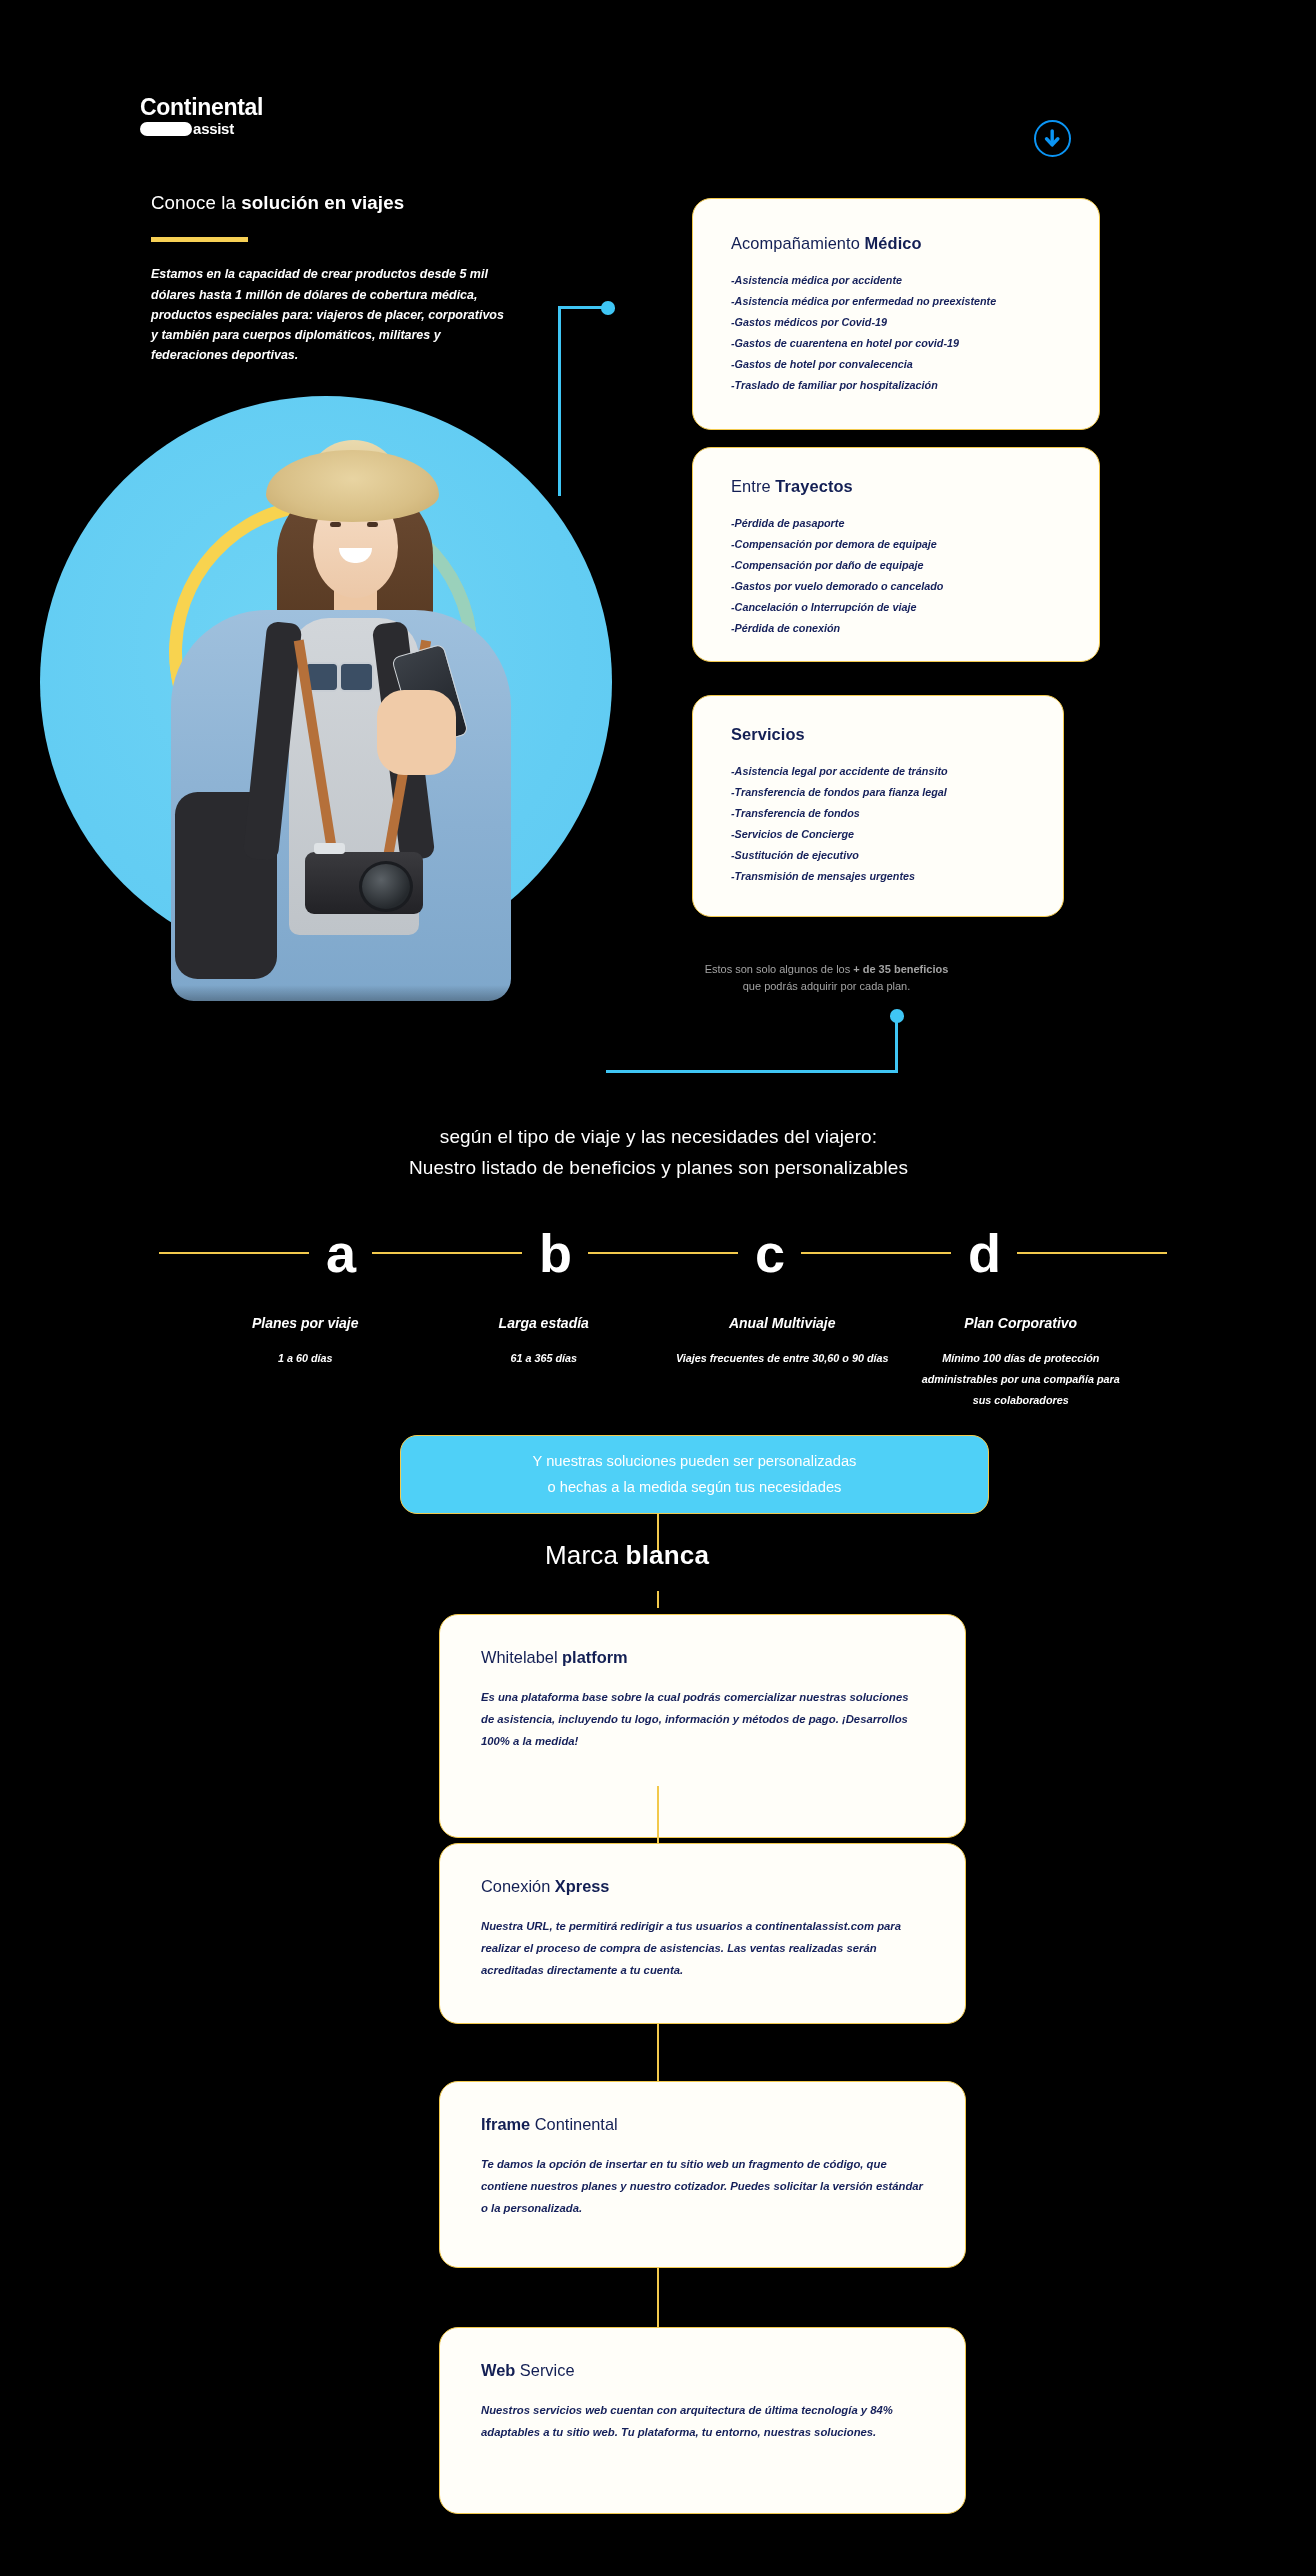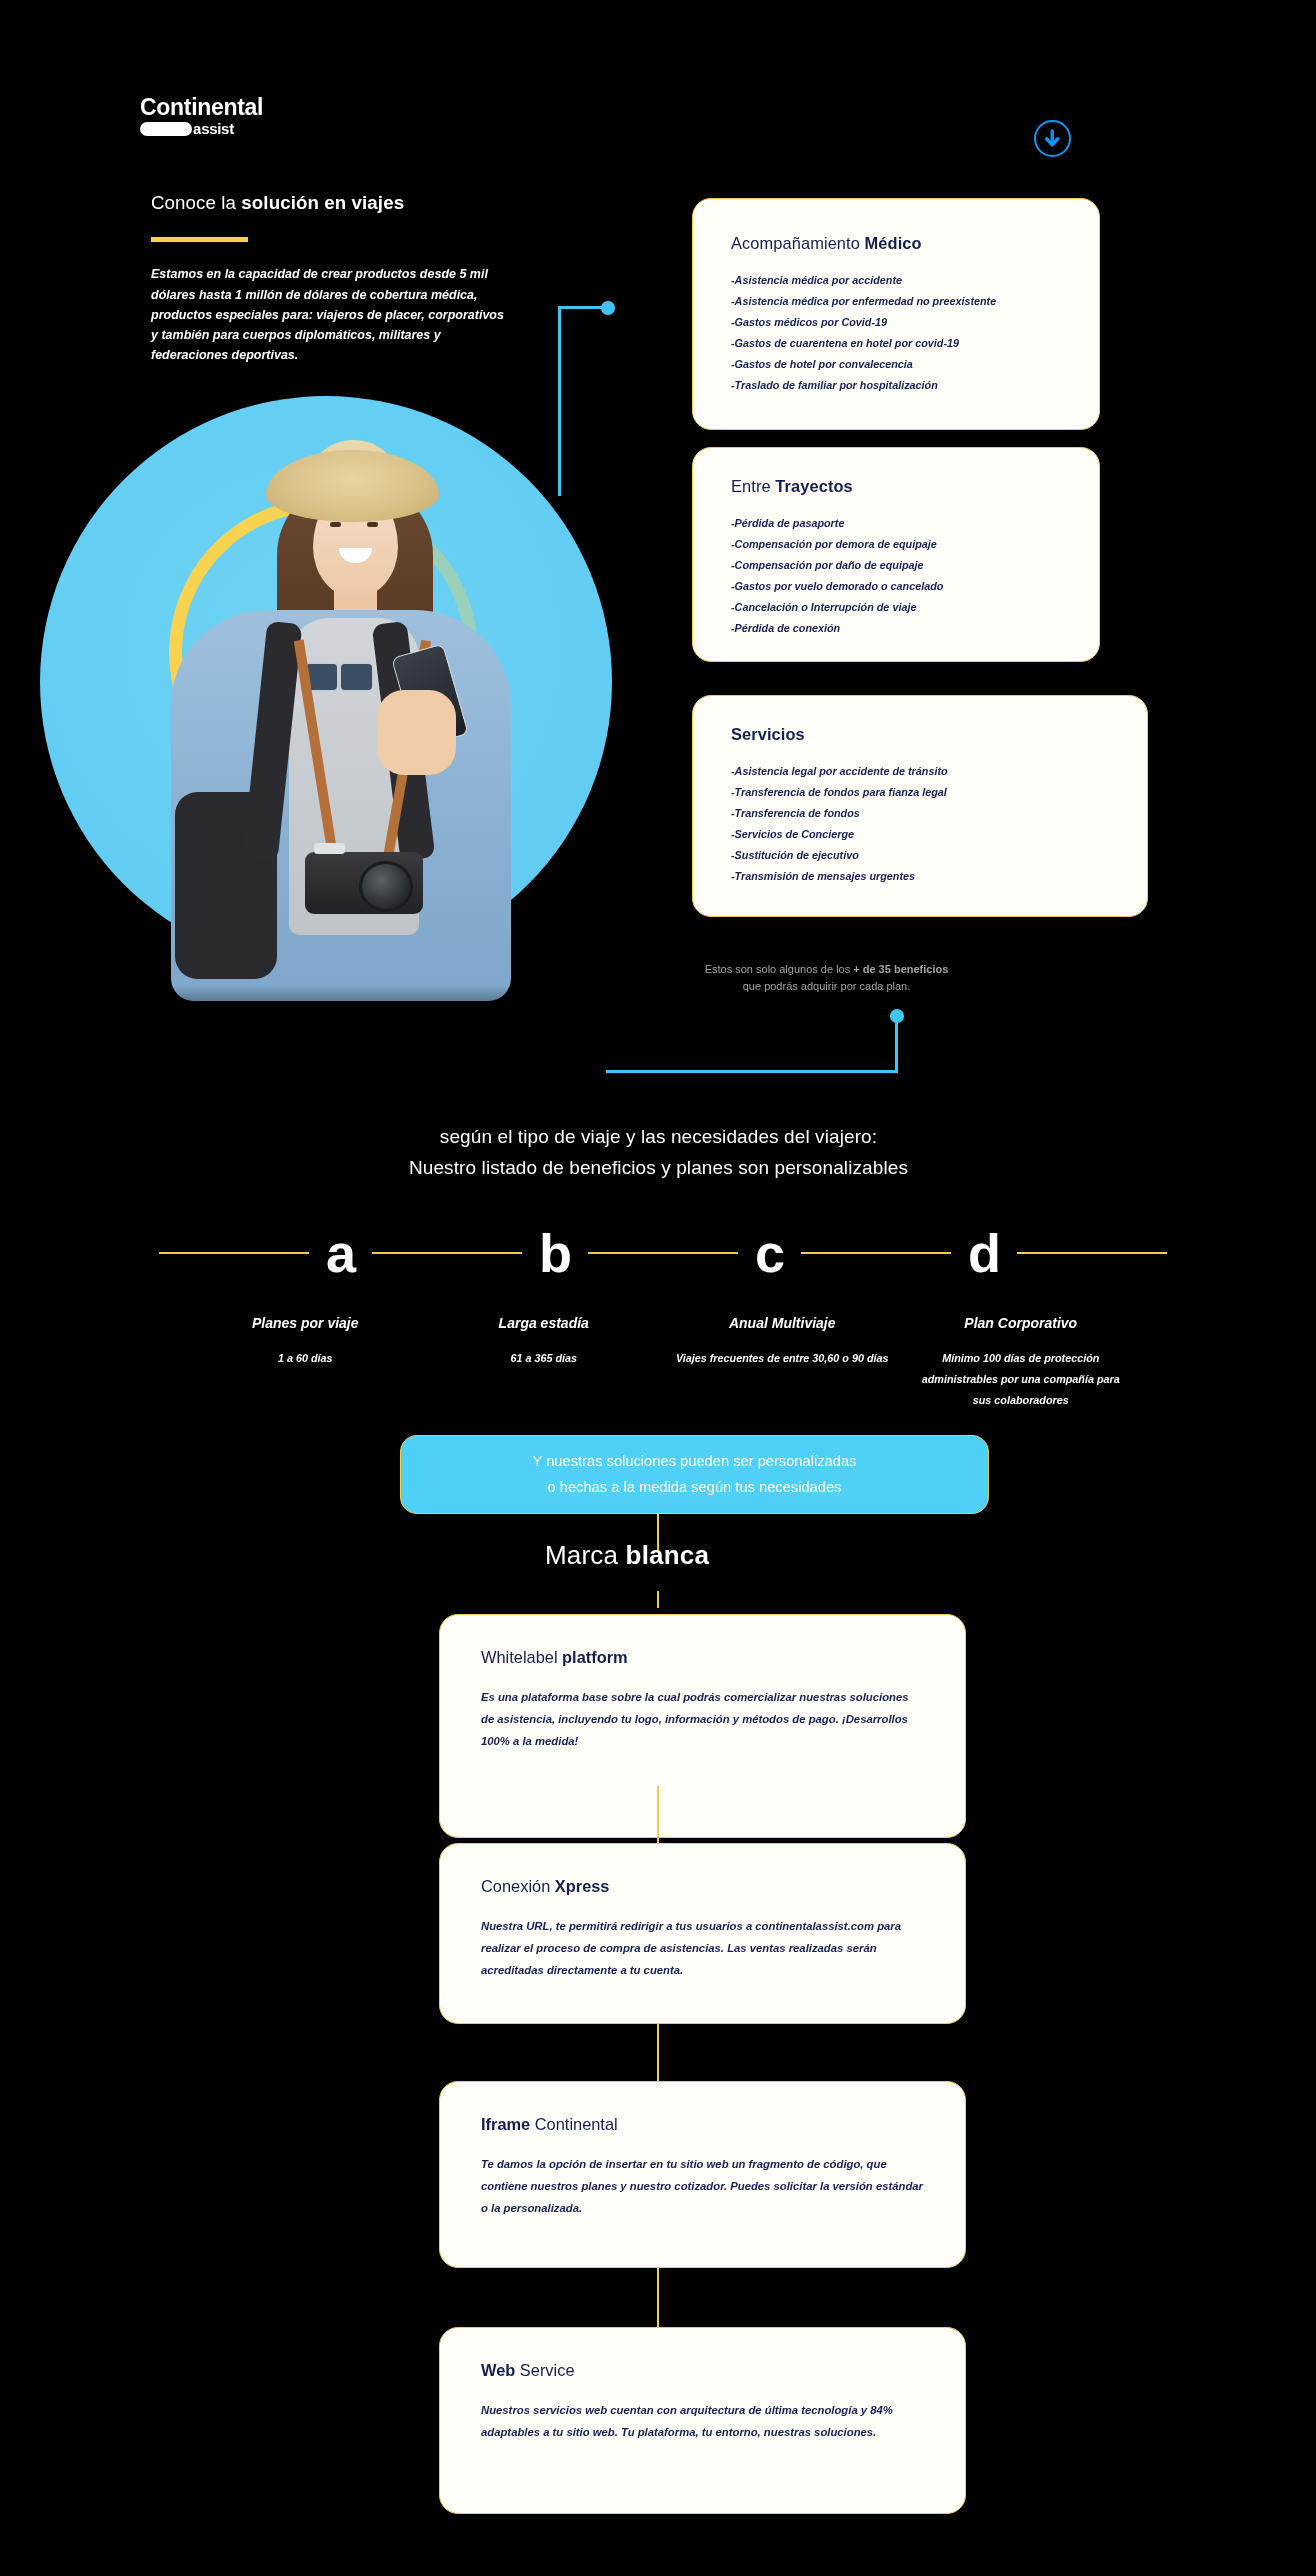--- a/index.html
+++ b/index.html
@@ -256,21 +256,21 @@
   }
   .card-list li {
     font-size: 10.8px;
     font-style: italic;
     font-weight: 600;
     color: #15205a;
     line-height: 1.95;
   }
   #card-medico  { left:692px; top:182px;  width:408px; height:232px; padding:35px 0 0 38px;margin-top:16px; }
   #card-trayectos{ left:692px; top:447px;  width:408px; height:215px; padding:29px 0 0 38px; }
-  #card-servicios{ left:692px; top:695px; width:456px; height:222px; padding:29px 0 0 38px; }
+  #card-servicios{ left:692px; top:695px; width:372px; height:222px; padding:29px 0 0 38px; }
 
   
   .benefits-note {
     position:absolute; left:617px; top:961px; width:419px;
     text-align:center; color:#a3a3a3; font-size:11px; line-height:1.55;
   }
   .benefits-note b { font-weight:800; }
 
   
   .listado {

